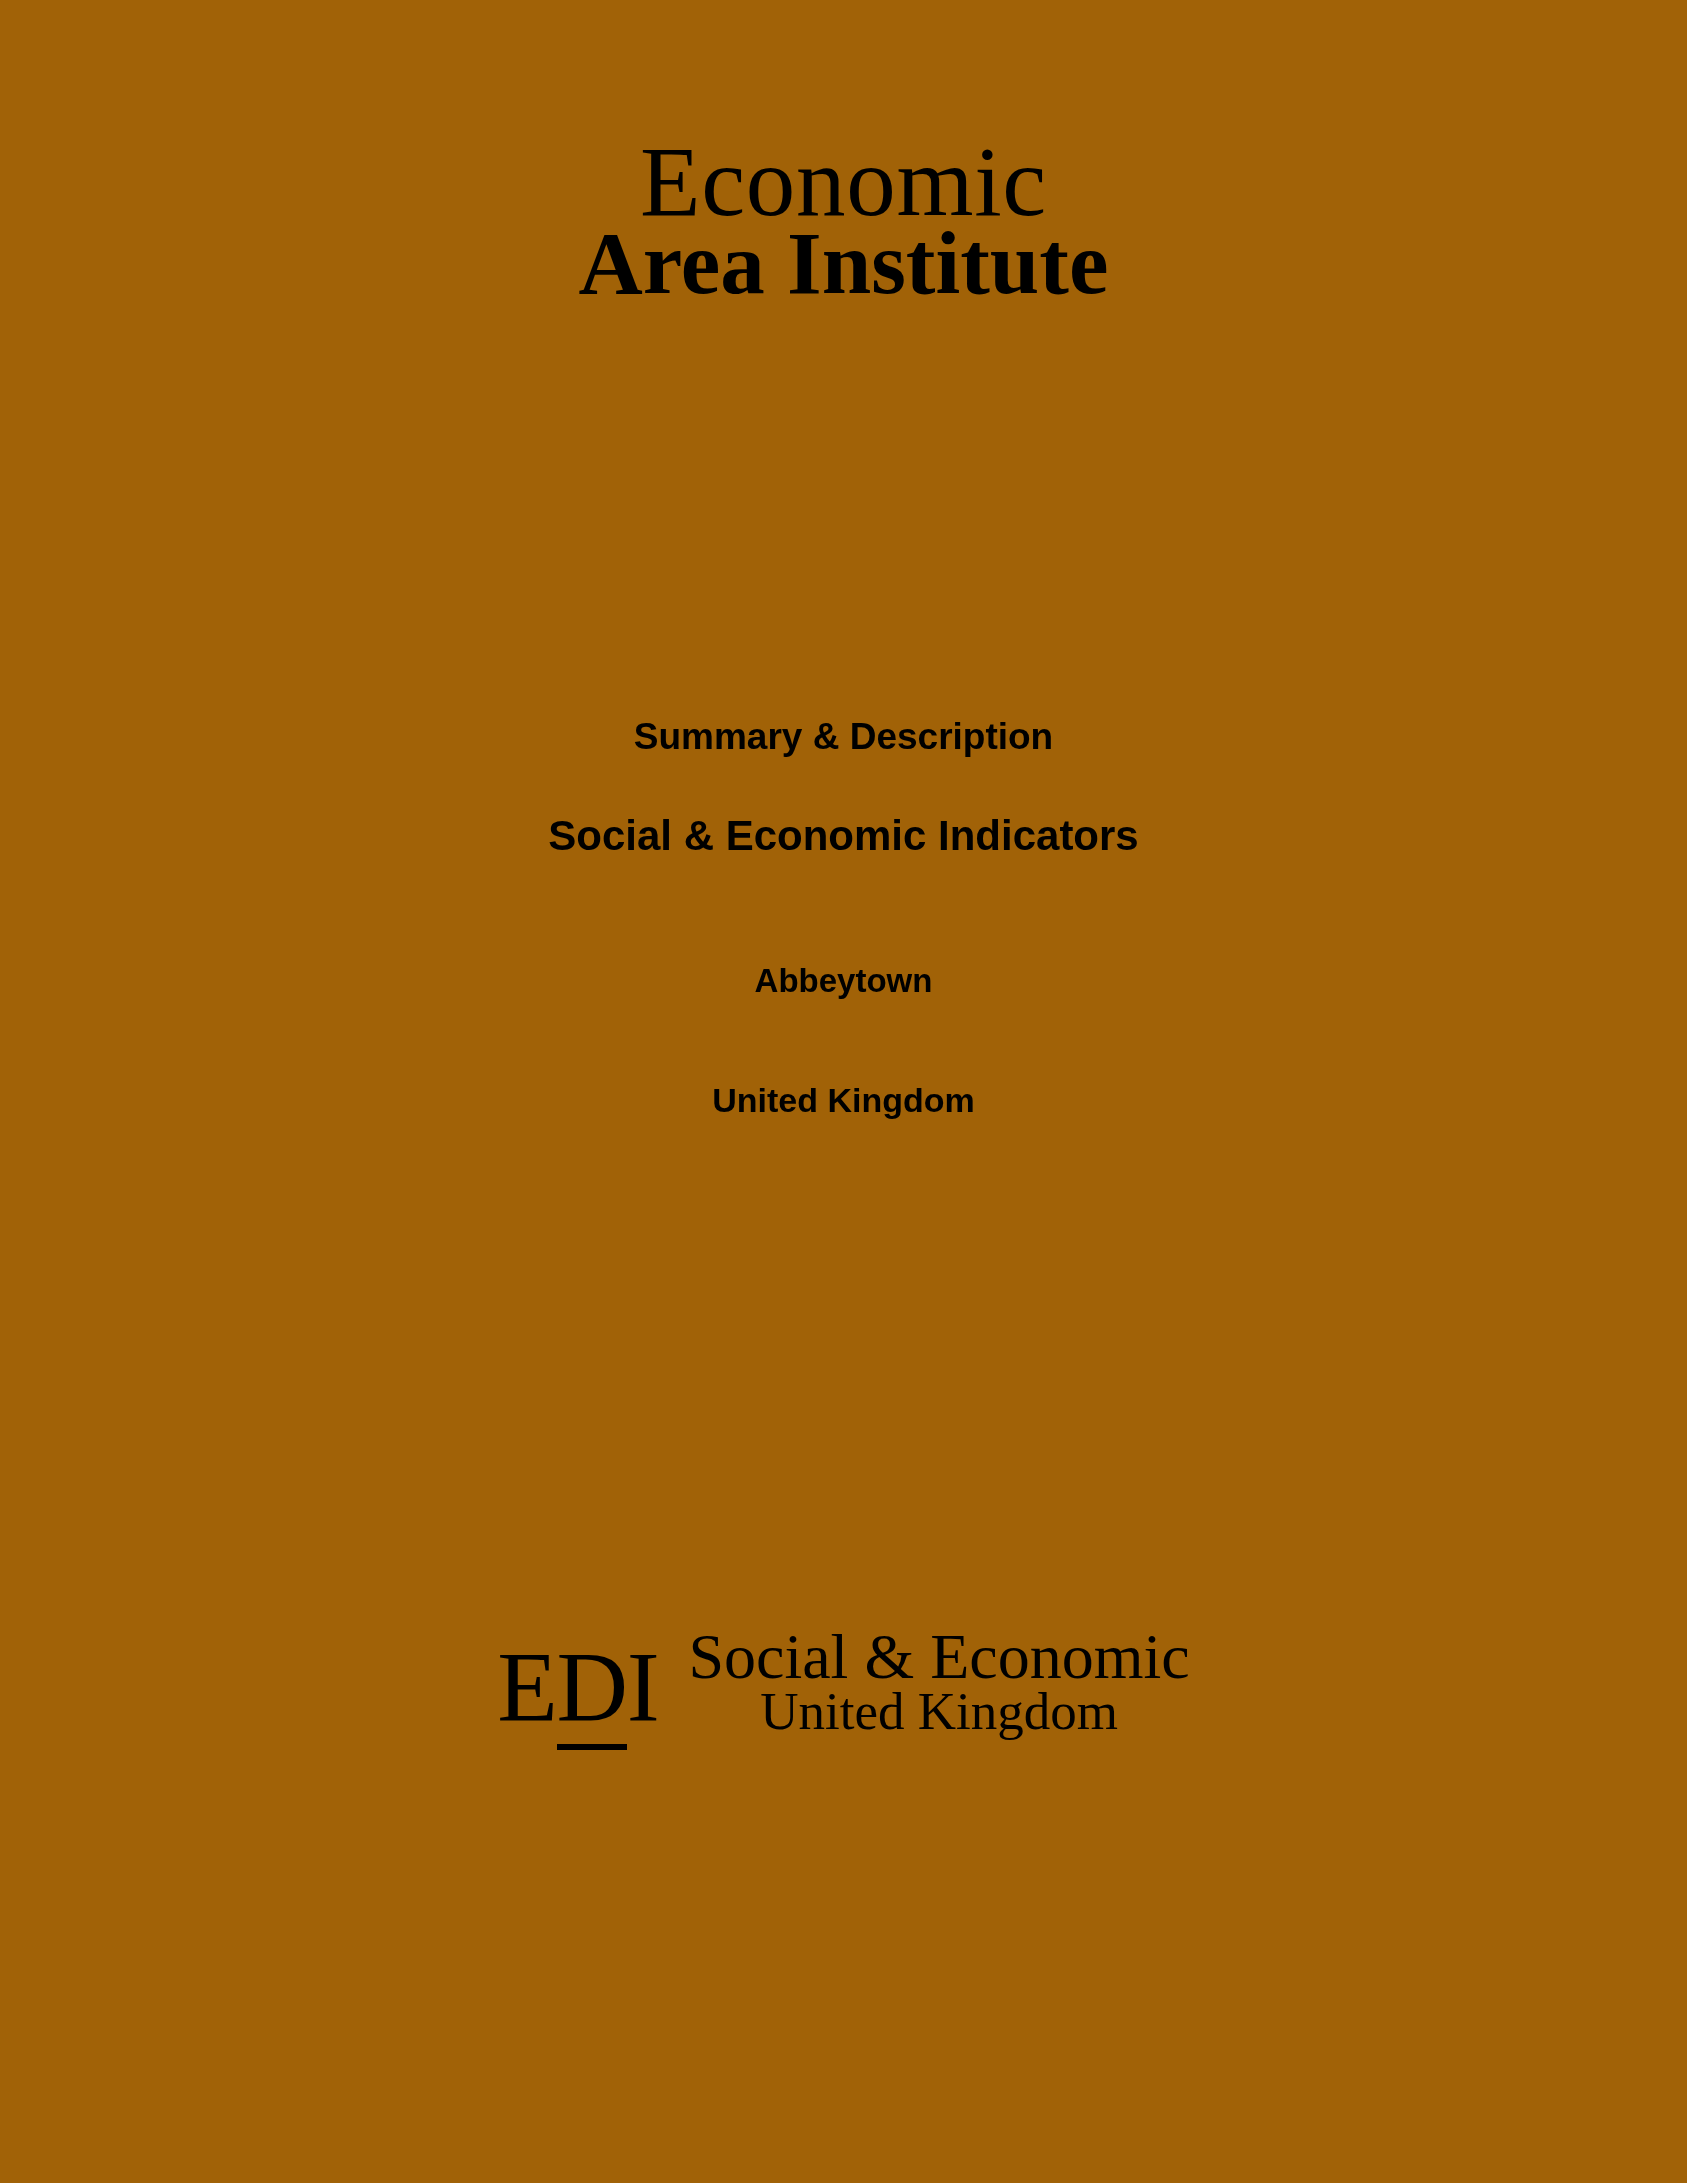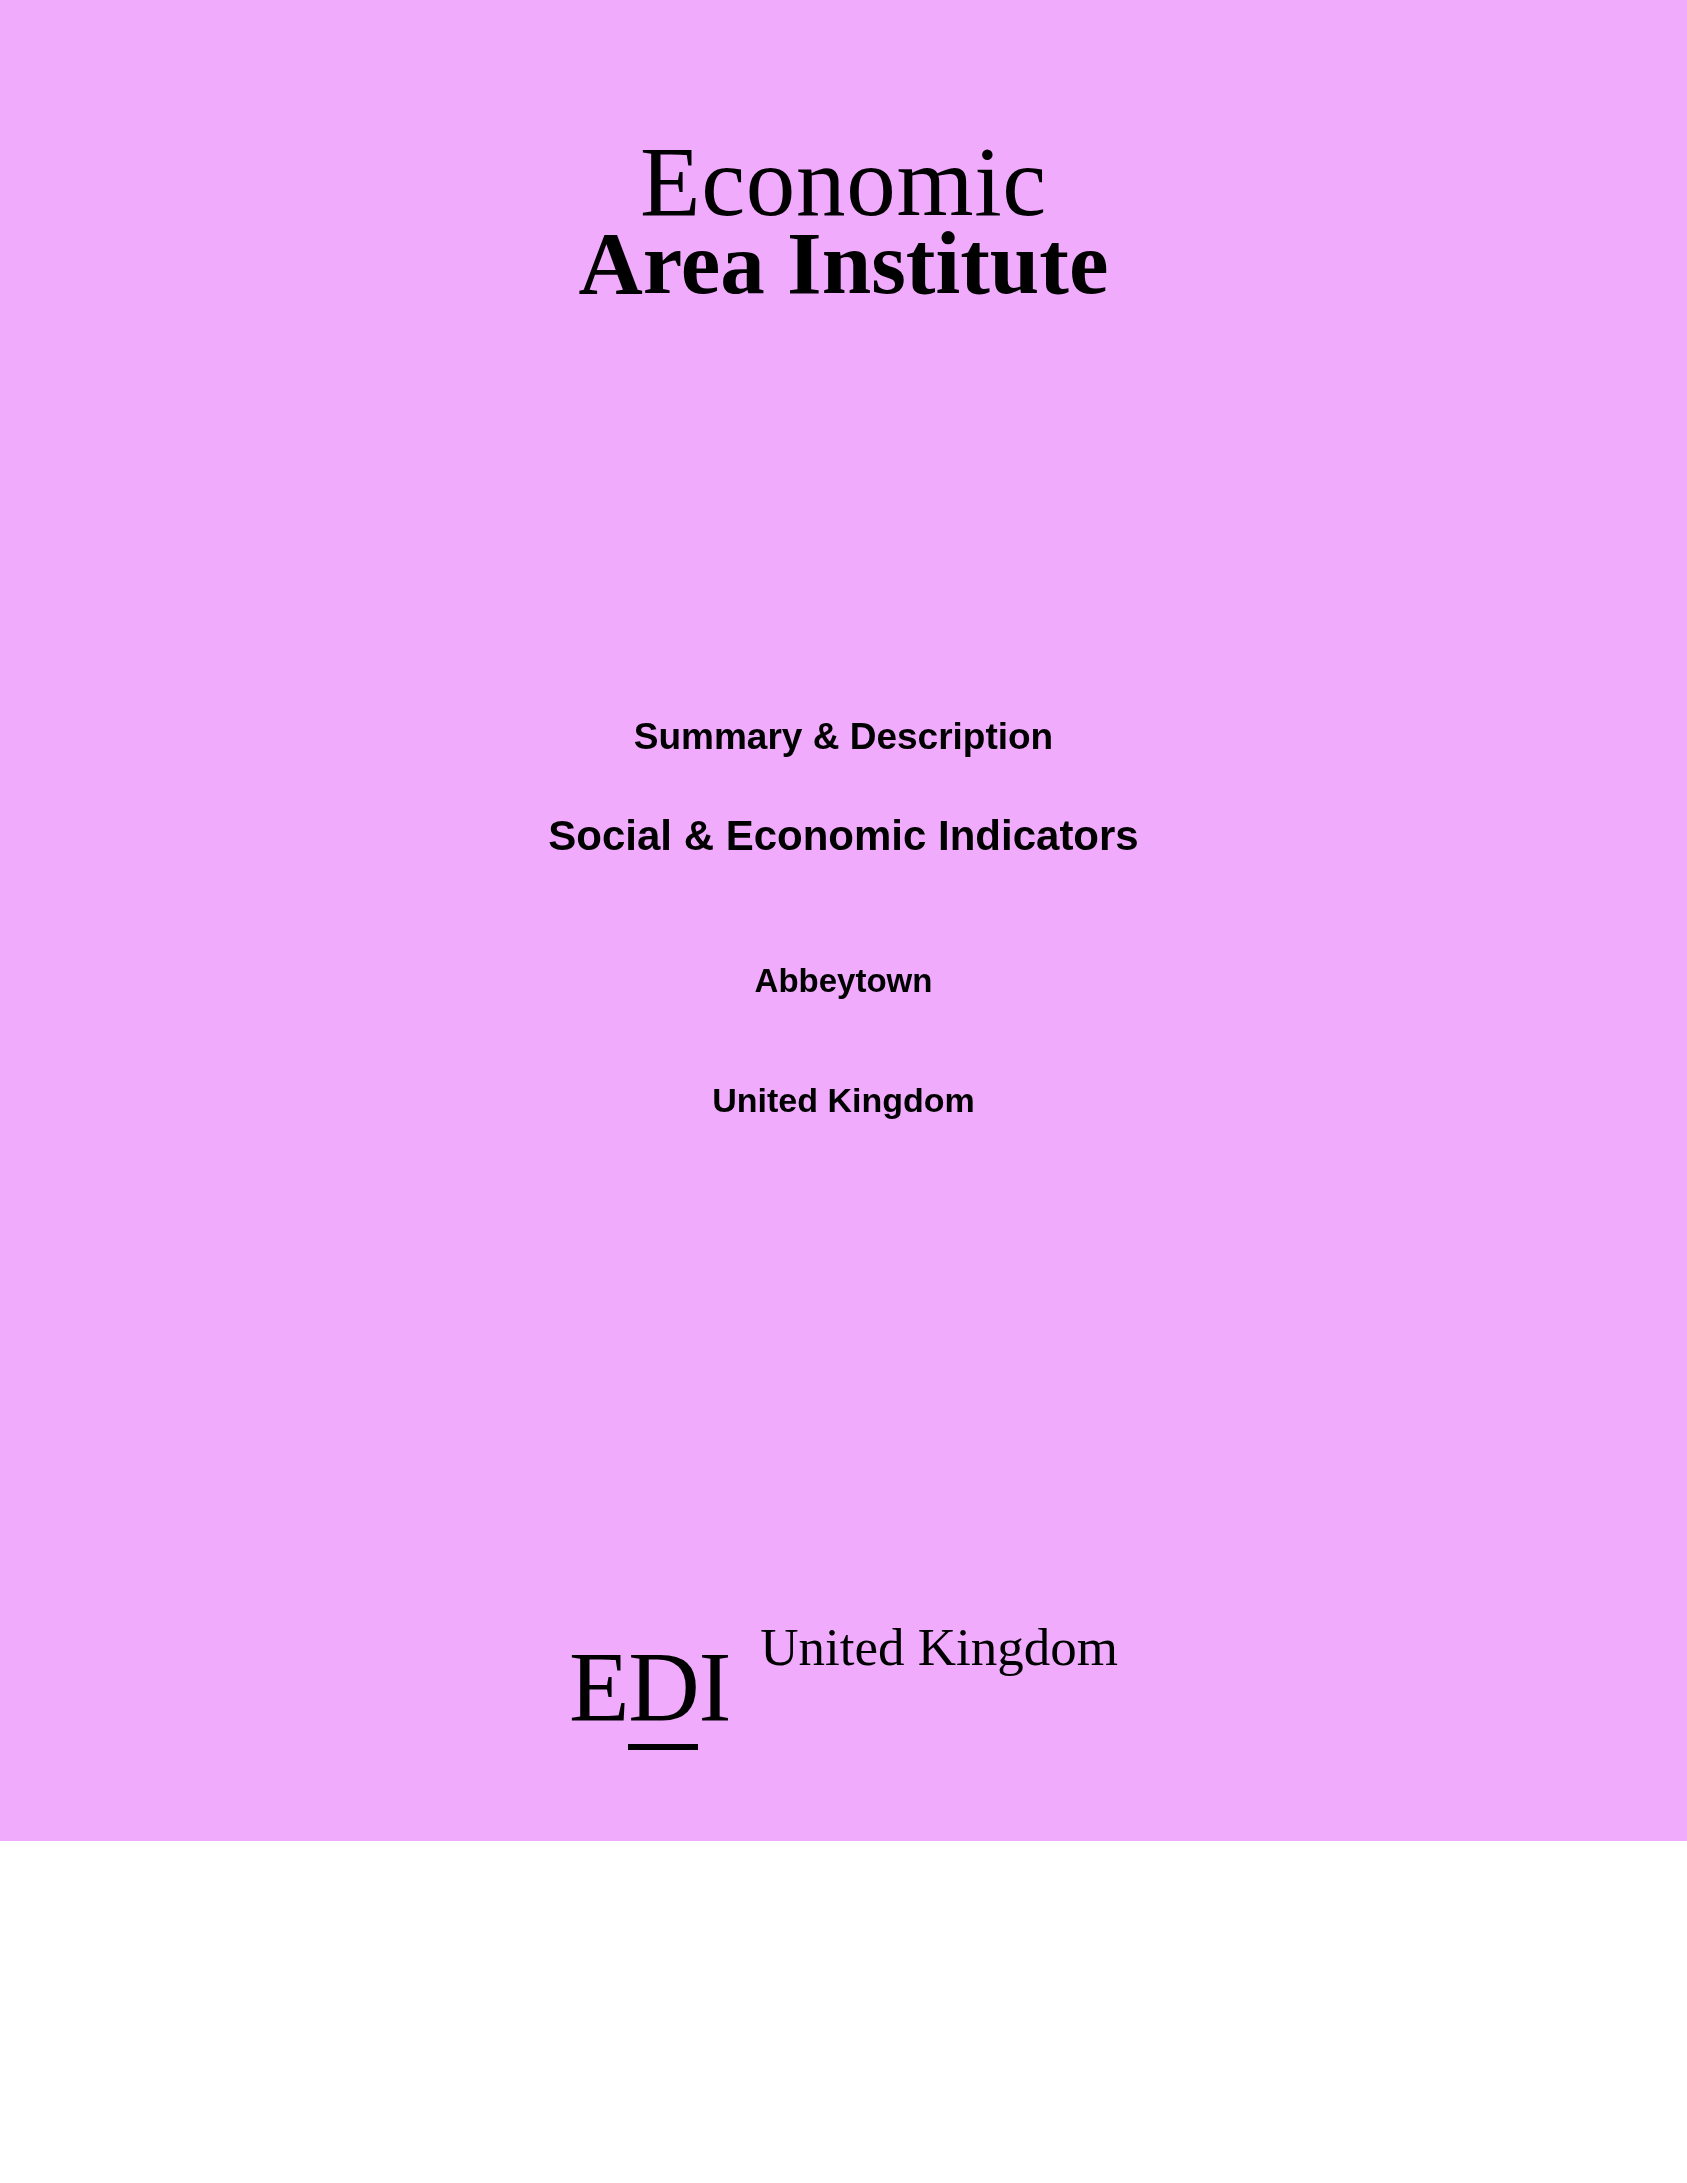--- a/index.html
+++ b/index.html
@@ -12,22 +12,22 @@
     height: 2183px;
     font-family: "Liberation Sans", sans-serif;
     color: #000000;
     position: relative;
     overflow: hidden;
   }
 
   .page {
     position: relative;
     width: 1687px;
-    height: 1841px;
-    background: #f0abfc;
+    height: 2183px;
+    background: #a16207;
     text-decoration: underline;
   }
 
   
   .masthead {
     position: absolute;
     top: 132px;
     left: 0;
     width: 1687px;
     text-align: center;
@@ -141,18 +141,19 @@
   <div class="title-block">
     <div class="t-summary">Summary &amp; Description</div>
     <div class="t-indicators">Social &amp; Economic Indicators</div>
     <div class="t-area">Abbeytown</div>
     <div class="t-sub2">United Kingdom</div>
   </div>
 
   <div class="footer-logo">
     <div class="edi"><span>E</span><span class="d-underline">D</span><span>I</span></div>
     <div class="words">
+      <span class="w1">Social &amp; Economic</span>
       <span class="w2">United Kingdom</span>
     </div>
   </div>
 
 </div>
 
 
 </body></html>

